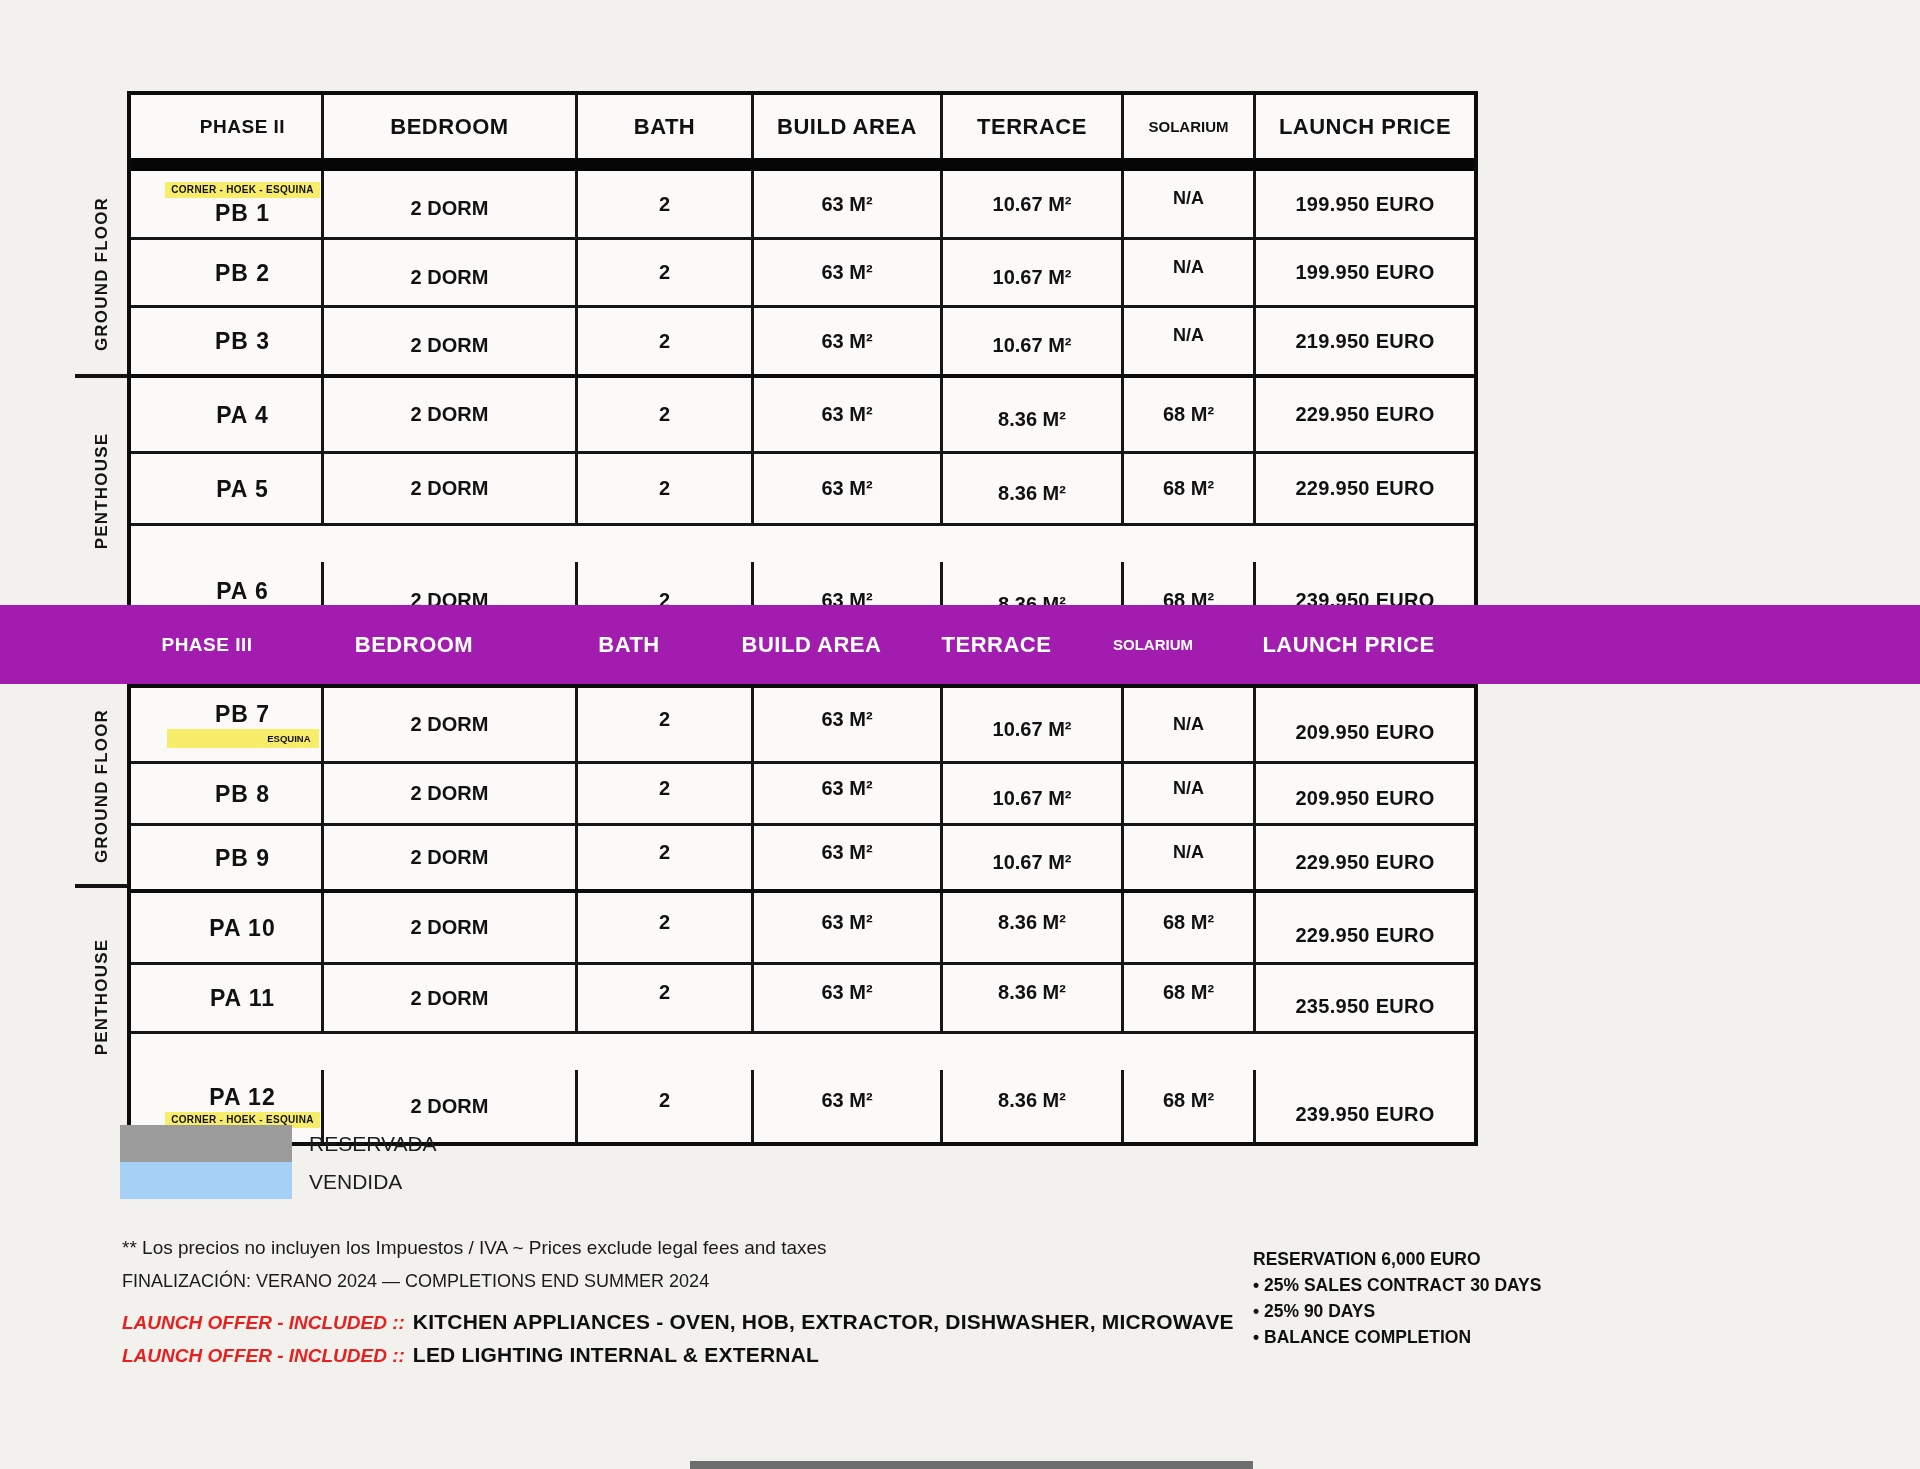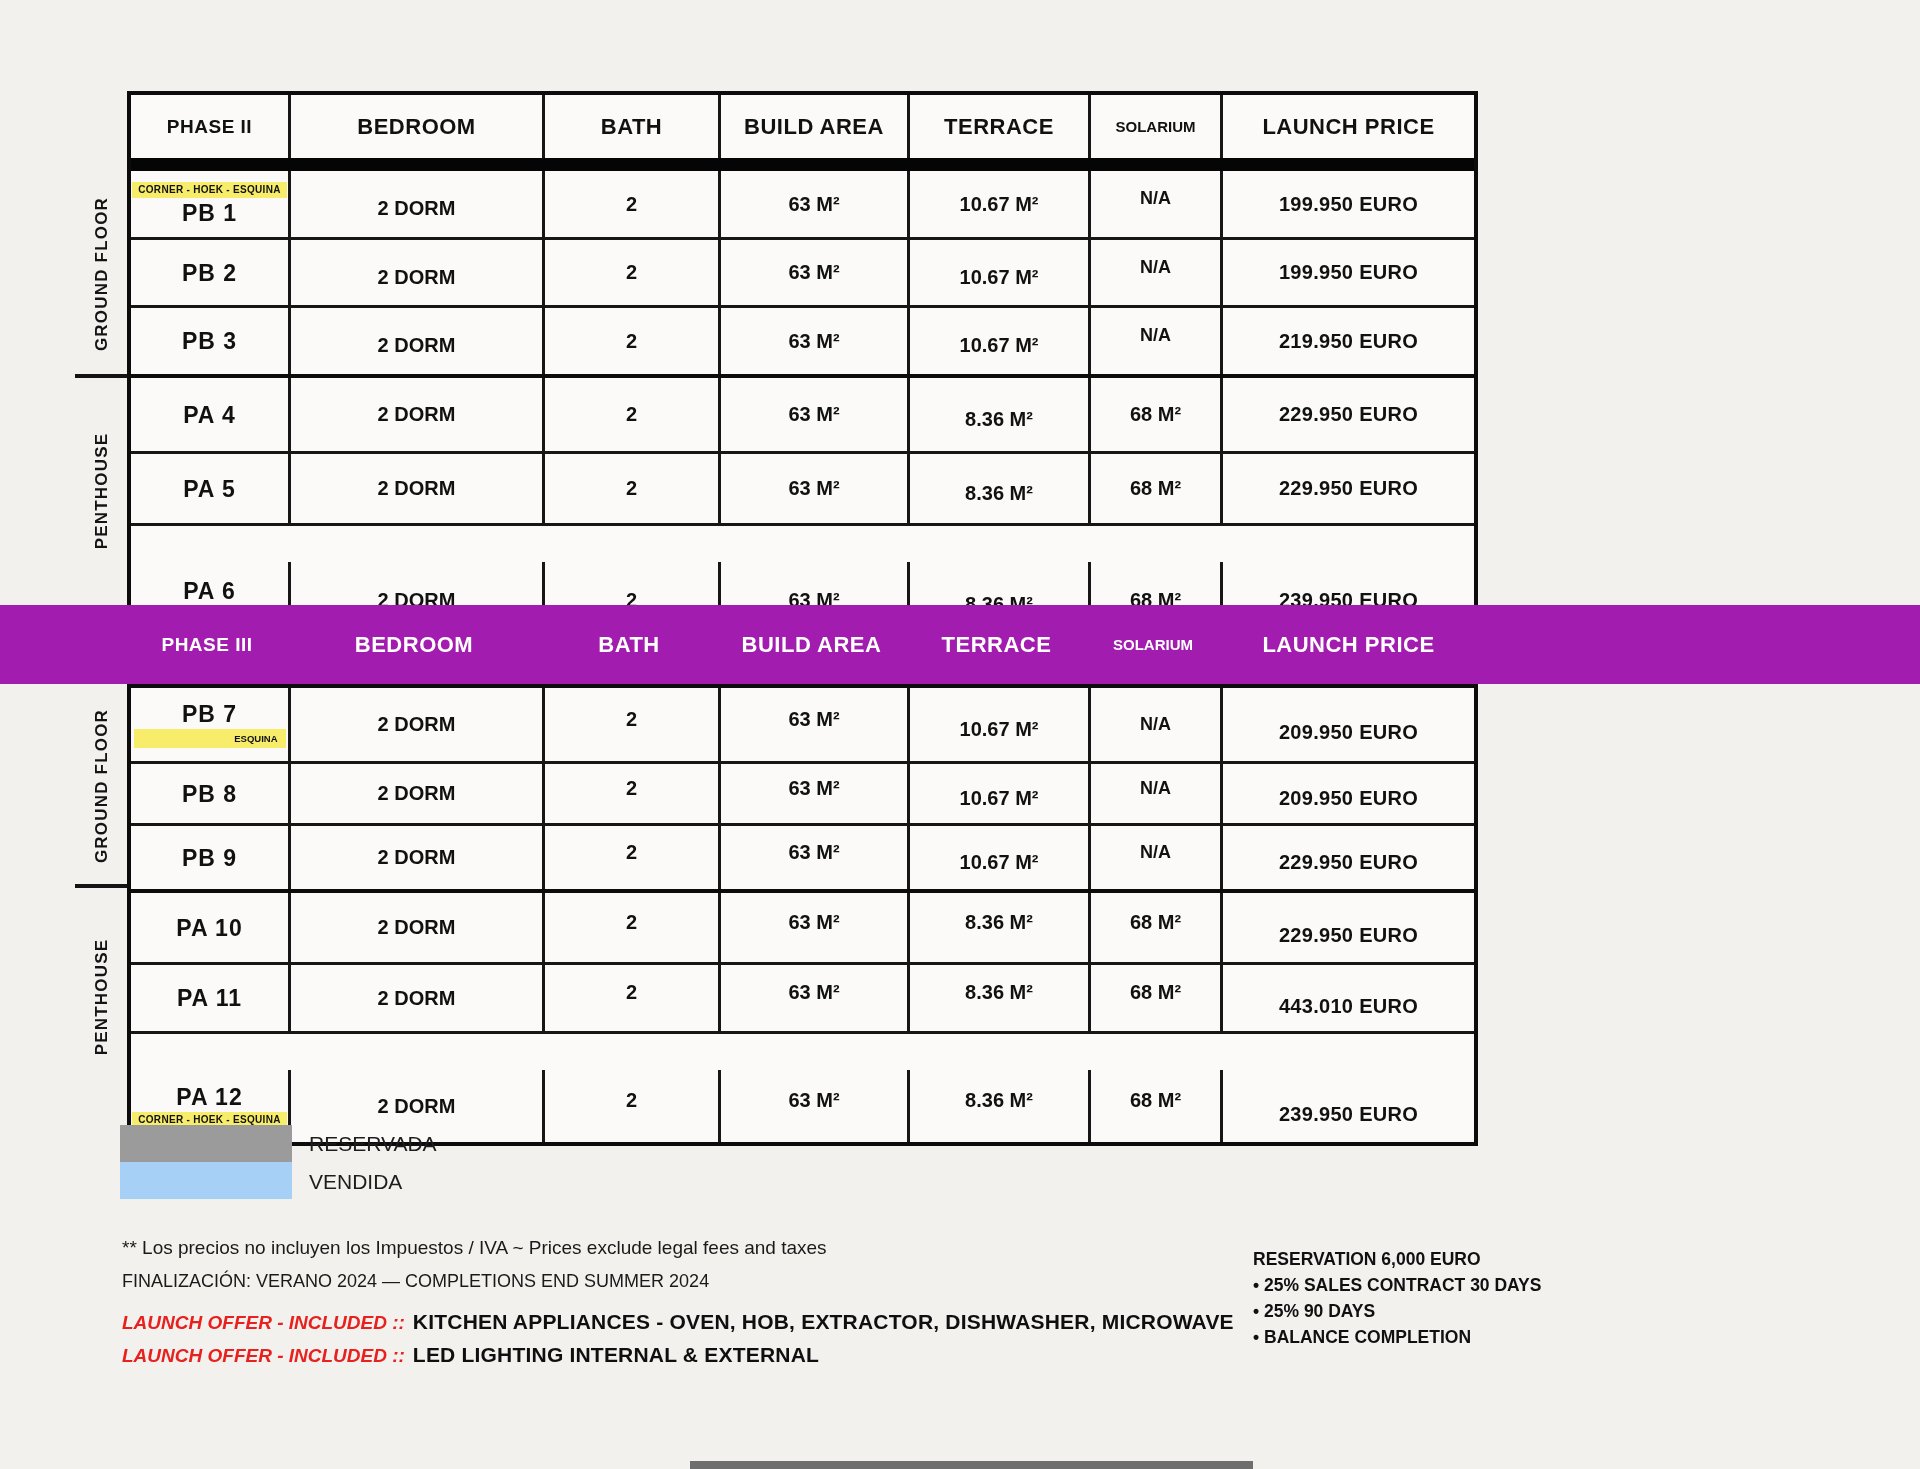--- a/index.html
+++ b/index.html
@@ -13,21 +13,21 @@
     color: #111;
     overflow: hidden;
   }
   
   .section {
     position: absolute; left: 127px; width: 1351px;
     border: 4px solid #0c0c0c; background: #fbfaf8;
   }
   #ph2 { top: 91px; }
   #ph3 { top: 684px; }
-  .trow { display: flex; border-bottom: 3px solid #161616; }
+  .trow { display: flex; border-bottom: 3px solid #161616; padding-left: 33px; }
   .trow.group-end { border-bottom: 4px solid #0c0c0c; }
   .trow.last { border-bottom: none; margin-top: 36px; }
   .hrow { height: 76px; border-bottom: 13px solid #050505; }
   .cell {
     display: flex; flex-direction: column; align-items: center; justify-content: center;
     border-right: 3px solid #161616; font-weight: bold; height: 100%;
     flex: 0 0 auto;
   }
   .cell.clast { border-right: none; flex: 1 1 auto; }
   .w-phase { width: 160px; } .w-bed { width: 254px; } .w-bath { width: 176px; }
@@ -238,21 +238,21 @@
 
     <div class="trow" style="height:69px">
       <div class="cell w-phase">
         <span class="unit">PA 11</span>
       </div>
       <div class="cell w-bed val">2 DORM</div>
       <div class="cell w-bath val up">2</div>
       <div class="cell w-build val up">63 M²</div>
       <div class="cell w-terr val up">8.36 M²</div>
       <div class="cell w-sol val up">68 M²</div>
-      <div class="cell w-price price clast down">443.010 EURO</div>
+      <div class="cell w-price price clast down">235.950 EURO</div>
     </div>
 
     <div class="trow last" style="height:72px">
       <div class="cell w-phase">
         <span class="unit">PA 12</span>
         <span class="badge mt2">CORNER - HOEK - ESQUINA</span>
       </div>
       <div class="cell w-bed val">2 DORM</div>
       <div class="cell w-bath val up">2</div>
       <div class="cell w-build val up">63 M²</div>

